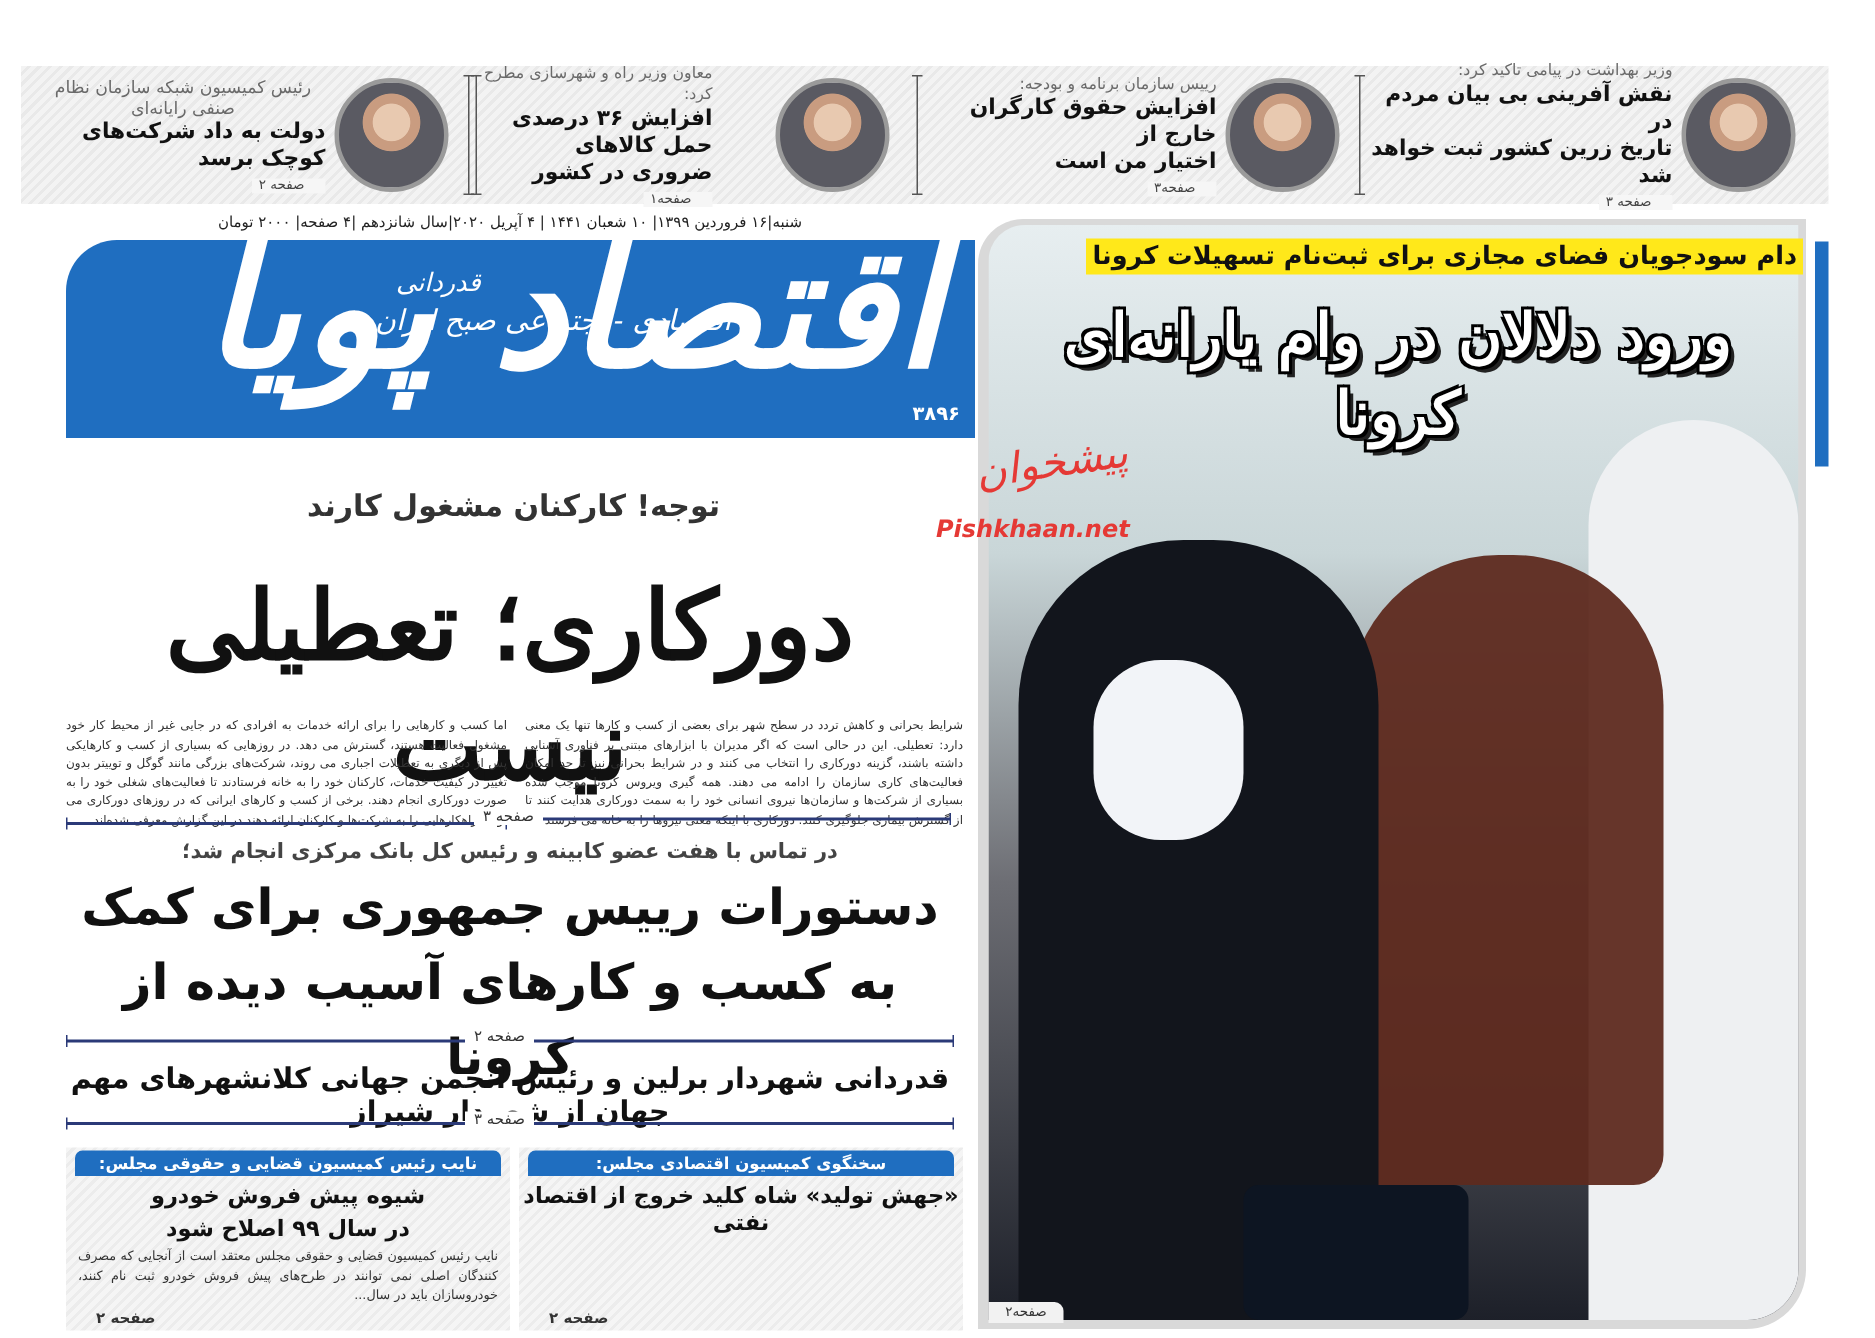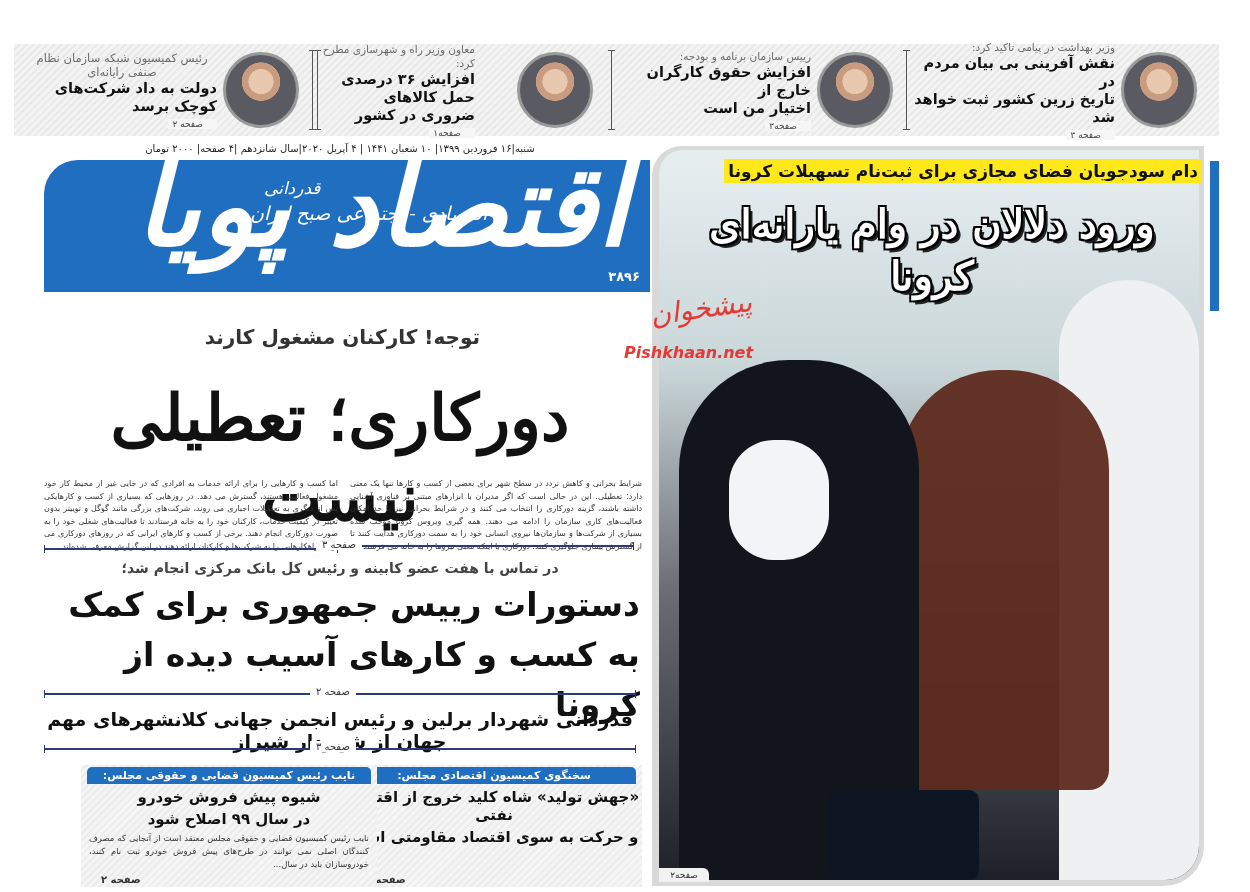--- a/index.html
+++ b/index.html
@@ -84,21 +84,21 @@
   }
   .rule::before { left: 0; }
   .rule::after { right: 0; }
   .page-ref { position: absolute; font-size: 10px; color: #333; background: #fff; padding: 0 6px; }
 
   .kicker-2 {
     position: absolute; left: 40px; top: 560px; width: 600px; text-align: center;
     font-size: 14px; font-weight: bold; color: #444;
   }
   .headline-2 {
-    position: absolute; left: 40px; top: 580px; width: 600px; 
+    position: absolute; left: 40px; top: 580px; width: 600px; text-align: center;
     font-size: 33px; font-weight: bold; color: #111; line-height: 50px;
   }
   .headline-3 {
     position: absolute; left: 40px; top: 708px; width: 600px; text-align: center;
     font-size: 19px; font-weight: bold; color: #111;
   }
 
   
   .box {
     position: absolute; top: 765px; width: 296px; height: 122px;
@@ -240,24 +240,23 @@
 <div class="rule" style="left:44px;top:693px;width:592px;"></div>
 <span class="page-ref" style="left:310px;top:686px;">صفحه ۲</span>
 
 <div class="headline-3">قدردانی شهردار برلین و رئیس انجمن جهانی کلانشهرهای مهم جهان از شهردار شیراز</div>
 <div class="rule" style="left:44px;top:748px;width:592px;"></div>
 <span class="page-ref" style="left:310px;top:741px;">صفحه ۳</span>
 
 <div class="box" style="left:346px;">
   <div class="label">سخنگوی کمیسیون اقتصادی مجلس:</div>
   <div class="title">«جهش تولید» شاه کلید خروج از اقتصاد نفتی</div>
-  <div class="title">و حرکت به سوی اقتصاد مقاومتی است</div>
   <span class="pg">صفحه ۲</span>
 </div>
-<div class="box" style="left:44px;margin-left:37px;">
+<div class="box" style="left:44px;">
   <div class="label">نایب رئیس کمیسیون قضایی و حقوقی مجلس:</div>
   <div class="title">شیوه پیش فروش خودرو</div>
   <div class="title">در سال ۹۹ اصلاح شود</div>
   <div class="body">نایب رئیس کمیسیون قضایی و حقوقی مجلس معتقد است از آنجایی که مصرف کنندگان اصلی نمی توانند در طرح‌های پیش فروش خودرو ثبت نام کنند، خودروسازان باید در سال...</div>
   <span class="pg">صفحه ۲</span>
 </div>
 
 <div class="lead-frame"></div>
 <div class="lead-photo">
   <div class="shape-worker"></div>

